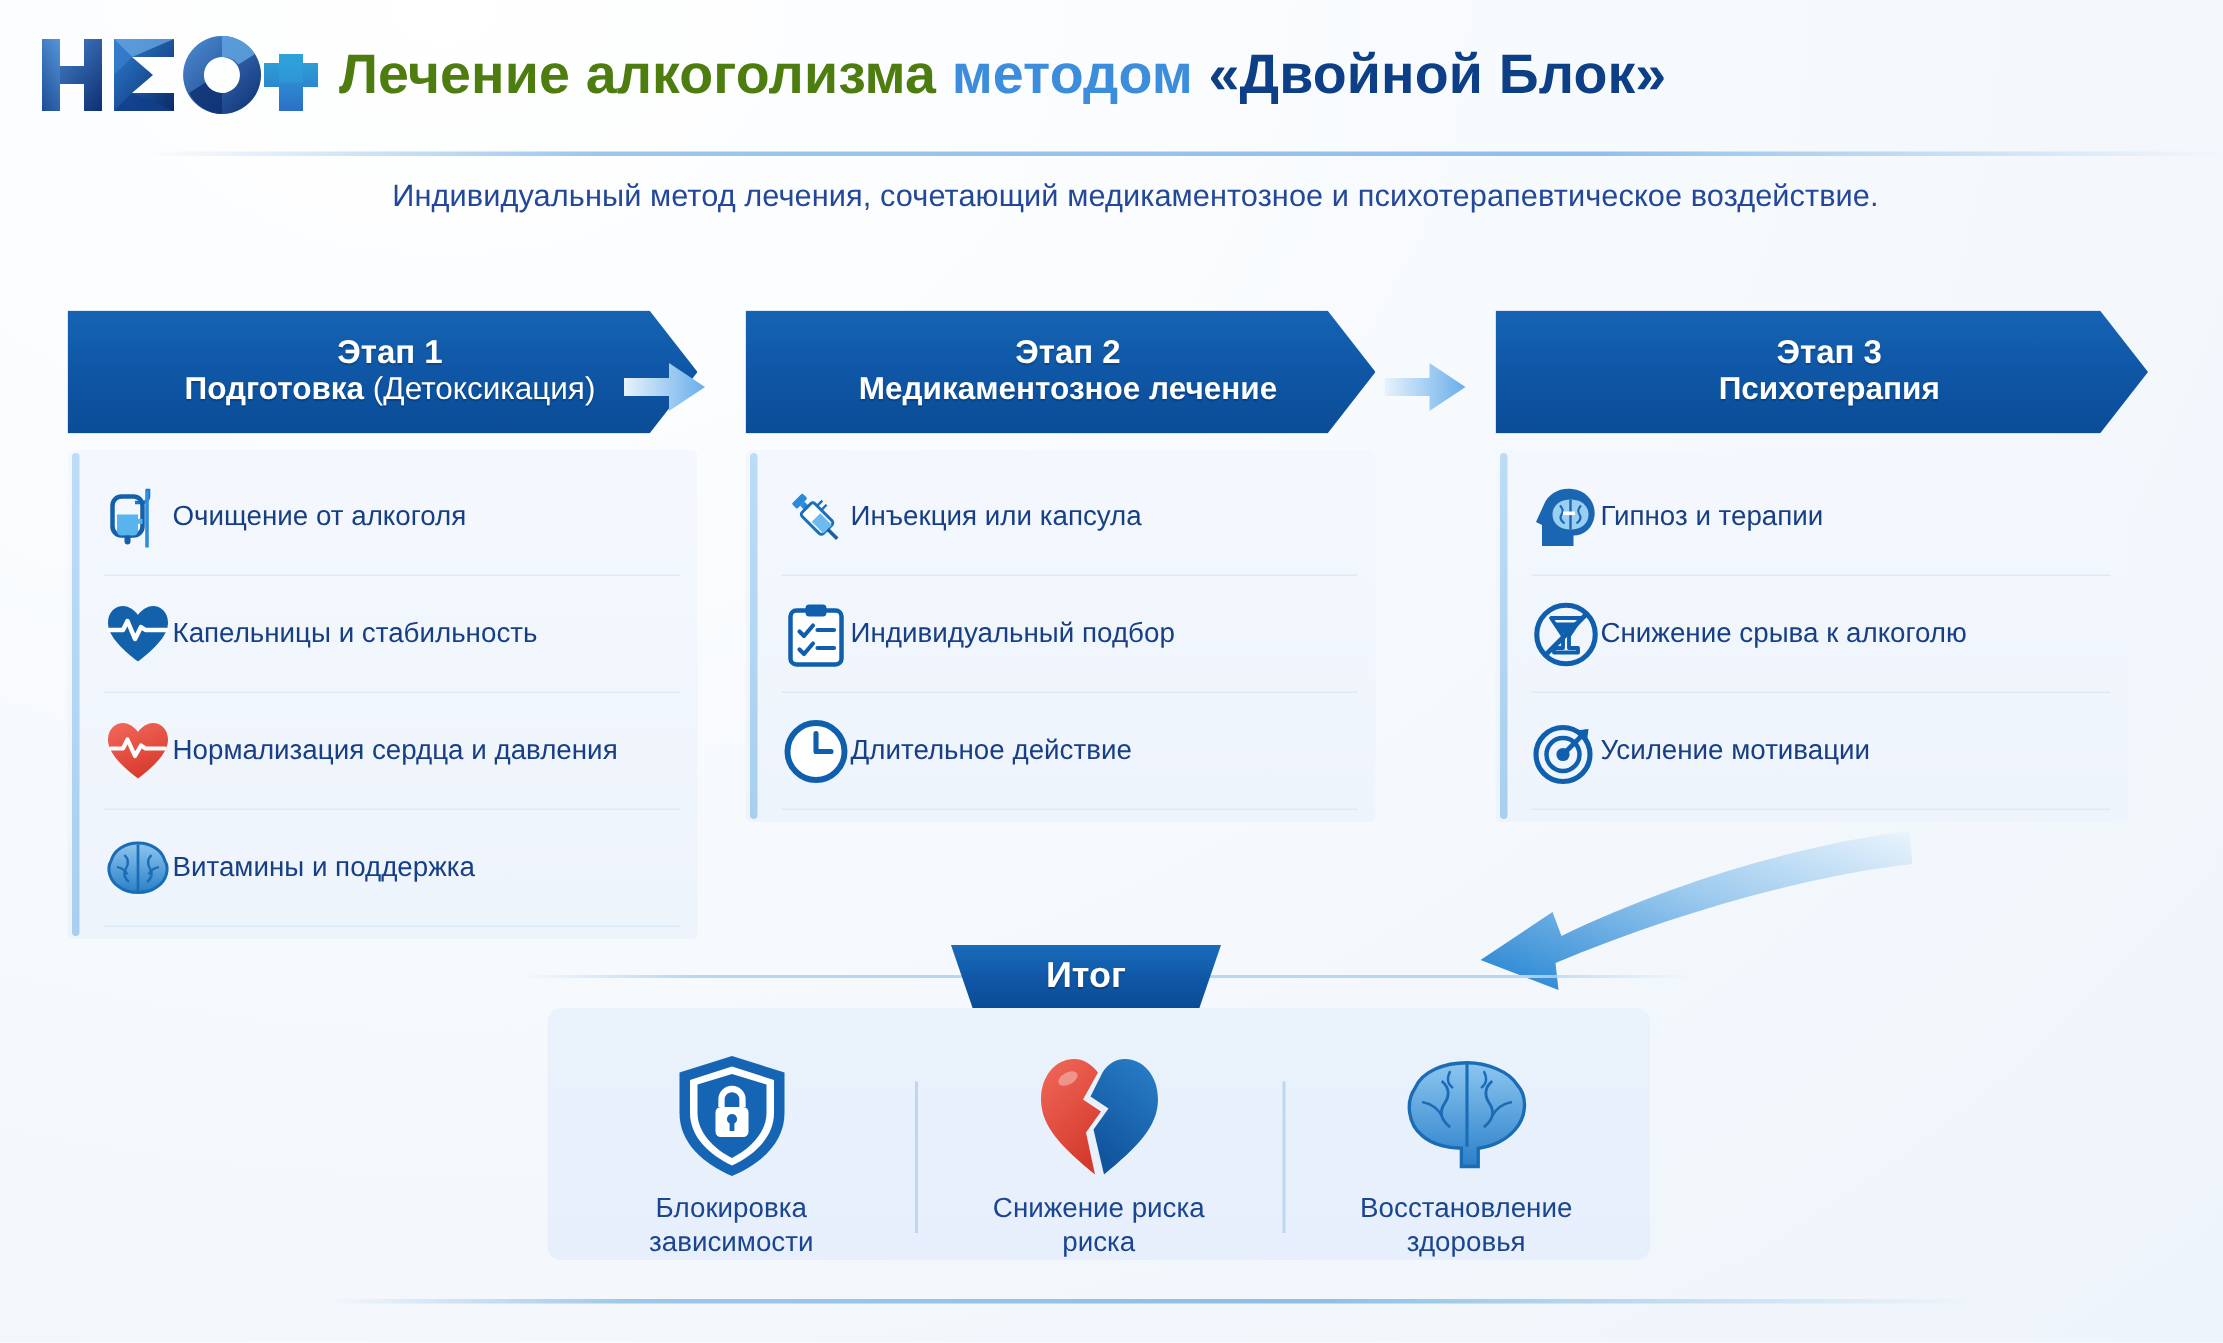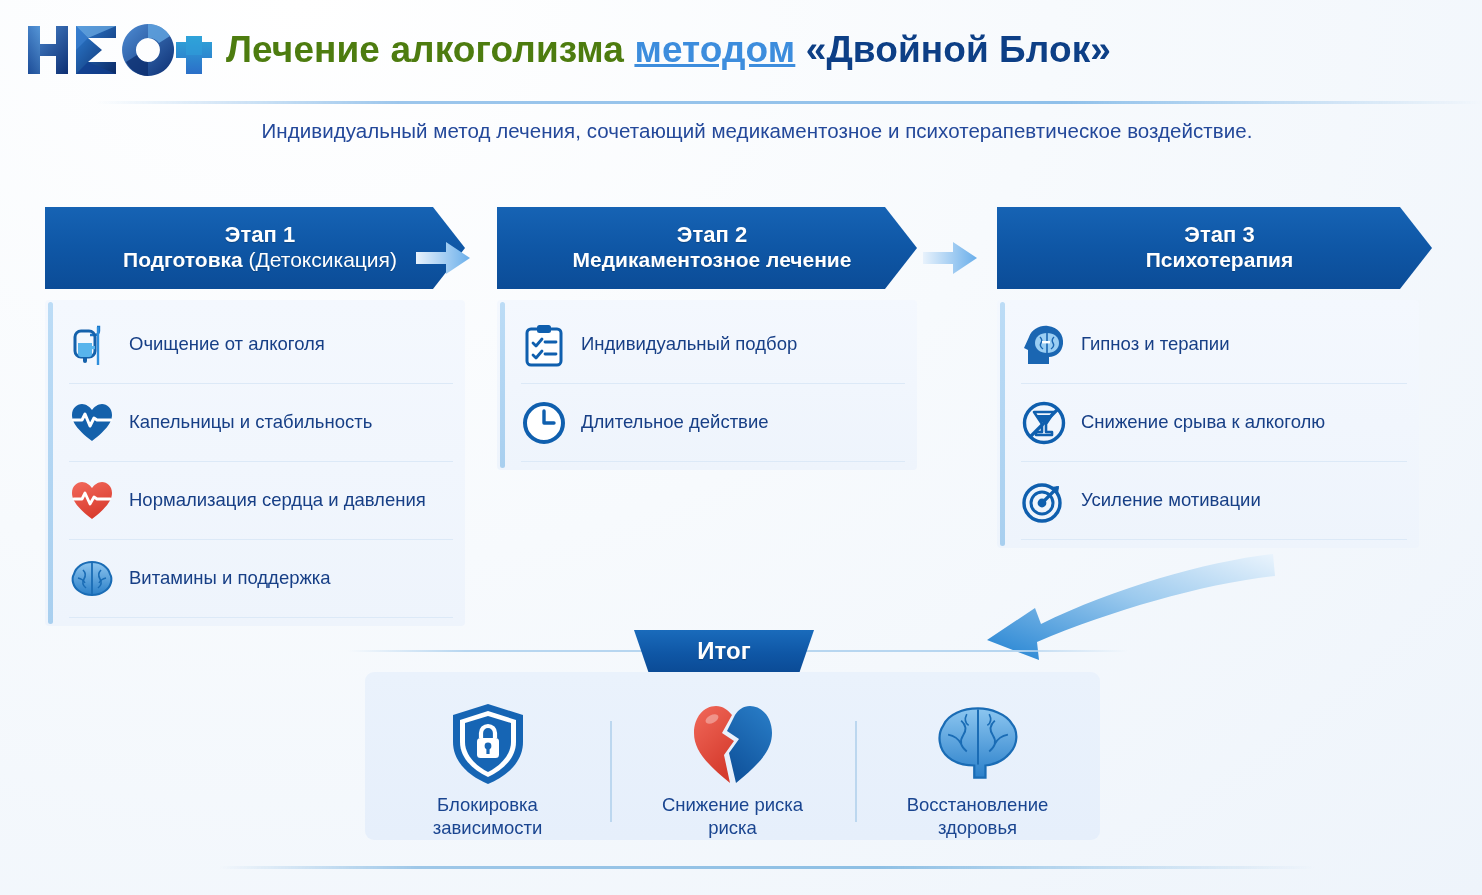--- a/index.html
+++ b/index.html
@@ -21,21 +21,21 @@
     margin-left:26px; width:186px; height:56px; position:relative;
     flex:0 0 auto;
   }
   #title{
     margin-left:14px;
     font-size:37px; font-weight:bold; letter-spacing:.1px;
     white-space:nowrap;
     text-shadow:0 1px 0 rgba(255,255,255,.7);
   }
   .t1{ color:#4d7c0f; }
-  .t2{ color:#3d8ddd;text-decoration:underline; }
+  .t2{ color:#3d8ddd; }
   .t3{ color:#0d3f86; }
 
   #header-rule{
     position:absolute; left:95px; top:101px; width:1387px; height:3px;
     background:linear-gradient(to right, rgba(160,200,240,0) 0%, #9cc6ec 22%, #8fc0ea 70%, rgba(160,200,240,0) 100%);
     filter:blur(.4px);
   }
 
   #subtitle{
     position:absolute; left:16px; top:119px; width:1482px;
@@ -79,21 +79,21 @@
   #stage-1 .stage-body{ width:420px; }
   #stage-2 .stage-body{ width:420px; }
   #stage-3 .stage-body{ width:422px; }
   .stage-body::before{
     content:""; position:absolute; left:3px; top:2px; bottom:2px; width:5px;
     background:linear-gradient(180deg,#bcdcf6,#a8cfef);
     border-radius:3px;
   }
 
   .item{
-    display:flex; align-items:center; gap:14px;
+    display:flex; align-items:center; 
     min-height:78px;
     border-bottom:1.5px solid #dce9f7;
     padding:4px 0;
   }
   .item:last-child{ border-bottom:1.5px solid #dce9f7; }
   .item .ico{ flex:0 0 46px; width:46px; height:48px; display:flex;
               align-items:center; justify-content:center; }
   .item .lbl{ font-size:18.5px; color:#173f86; line-height:1.2; }
 
   
@@ -288,20 +288,36 @@
 
 <div class="stage" id="stage-2">
   <div class="stage-header">
     <div class="stage-num">Этап 2</div>
     <div class="stage-name">
       <span>Медикаментозное лечение</span>
     </div>
   </div>
   <div class="stage-body">
 
+    <div class="item">
+      <span class="ico">
+        <svg width="44" height="44" viewBox="0 0 44 44">
+          <g transform="rotate(-45 22 22)">
+            <rect x="17" y="4" width="10" height="5" rx="1" fill="#2b8ad8"></rect>
+            <rect x="20" y="9" width="4" height="4" fill="#2b8ad8"></rect>
+            <rect x="16" y="13" width="12" height="20" rx="2" fill="#ffffff" stroke="#1b6fb8" stroke-width="2"></rect>
+            <rect x="18" y="22" width="8" height="11" fill="#6dbbee"></rect>
+            <line x1="22" y1="33" x2="22" y2="42" stroke="#1b5ea8" stroke-width="2.4"></line>
+            <line x1="28" y1="17" x2="33" y2="17" stroke="#1b6fb8" stroke-width="1.6"></line>
+            <line x1="28" y1="21" x2="33" y2="21" stroke="#1b6fb8" stroke-width="1.6"></line>
+          </g>
+        </svg>
+      </span>
+      <span class="lbl">Инъекция или капсула</span>
+    </div>
 
     <div class="item">
       <span class="ico">
         <svg width="40" height="44" viewBox="0 0 40 44">
           <rect x="3" y="6" width="34" height="36" rx="4" fill="#ffffff" stroke="#0f5fae" stroke-width="3"></rect>
           <rect x="13" y="2" width="14" height="8" rx="2.5" fill="#0f5fae"></rect>
           <path d="M9 20 l3 3 l6 -7" stroke="#0f5fae" stroke-width="2.8" fill="none" stroke-linecap="round" stroke-linejoin="round"></path>
           <line x1="21" y1="19" x2="32" y2="19" stroke="#0f5fae" stroke-width="2.8" stroke-linecap="round"></line>
           <path d="M9 32 l3 3 l6 -7" stroke="#0f5fae" stroke-width="2.8" fill="none" stroke-linecap="round" stroke-linejoin="round"></path>
           <line x1="21" y1="31" x2="32" y2="31" stroke="#0f5fae" stroke-width="2.8" stroke-linecap="round"></line>

